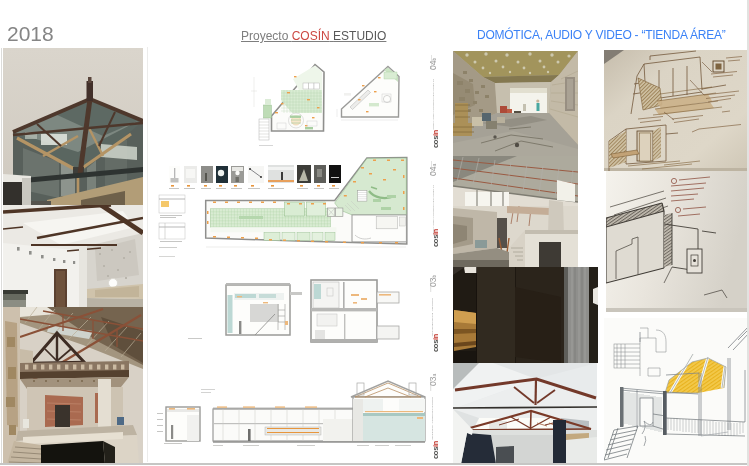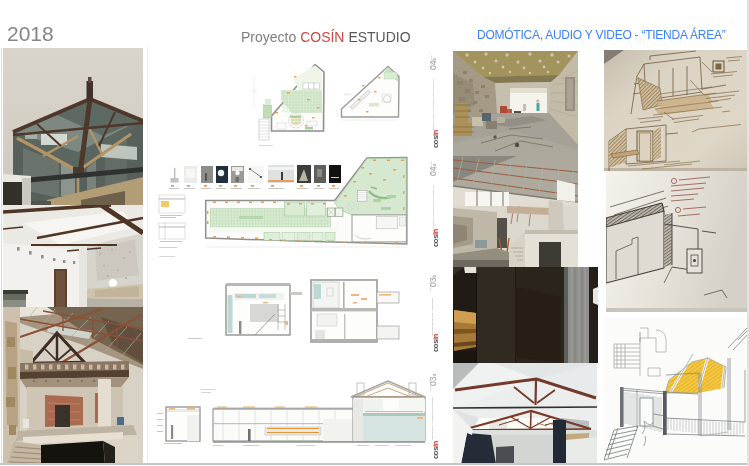--- a/index.html
+++ b/index.html
@@ -6,21 +6,21 @@
   .page{position:relative;width:749px;height:466px;background:#ffffff;overflow:hidden;
         font-family:"Liberation Sans",sans-serif;}
   .abs{position:absolute;}
 </style>
 </head>
 <body>
 <div class="page">
 
   <div class="abs" style="left:7px;top:22px;font-size:21px;color:#858585;letter-spacing:0px;white-space:nowrap;">2018</div>
 
-  <div class="abs" style="left:241px;top:29px;font-size:14px;color:#7e7e7e;letter-spacing:0px;white-space:nowrap;">Proyecto <span style="color:#cc4842;">COSÍN</span> <span style="color:#585858;">ESTUDIO</span></div>
+  <div class="abs" style="left:241px;top:29px;font-size:12px;color:#7e7e7e;letter-spacing:0px;white-space:nowrap;text-decoration:underline;">Proyecto <span style="color:#cc4842;">COSÍN</span> <span style="color:#585858;">ESTUDIO</span></div>
 
   <div class="abs" style="left:477px;top:28px;font-size:12px;color:#3b82f6;letter-spacing:-0.25px;white-space:nowrap;">DOMÓTICA, AUDIO Y VIDEO - “TIENDA ÁREA”</div>
 
   <div class="abs" style="left:1px;top:48px;width:1px;height:416px;background:#dcdcda;"></div>
 
   <svg class="abs" style="left:3px;top:48px;" width="140" height="157" viewBox="0 0 140 157">
     <defs>
       <linearGradient id="wallbg" x1="0" y1="0" x2="0" y2="1">
         <stop offset="0" stop-color="#dad5cc"></stop>
           <stop offset="1" stop-color="#cfc9bf"></stop>

